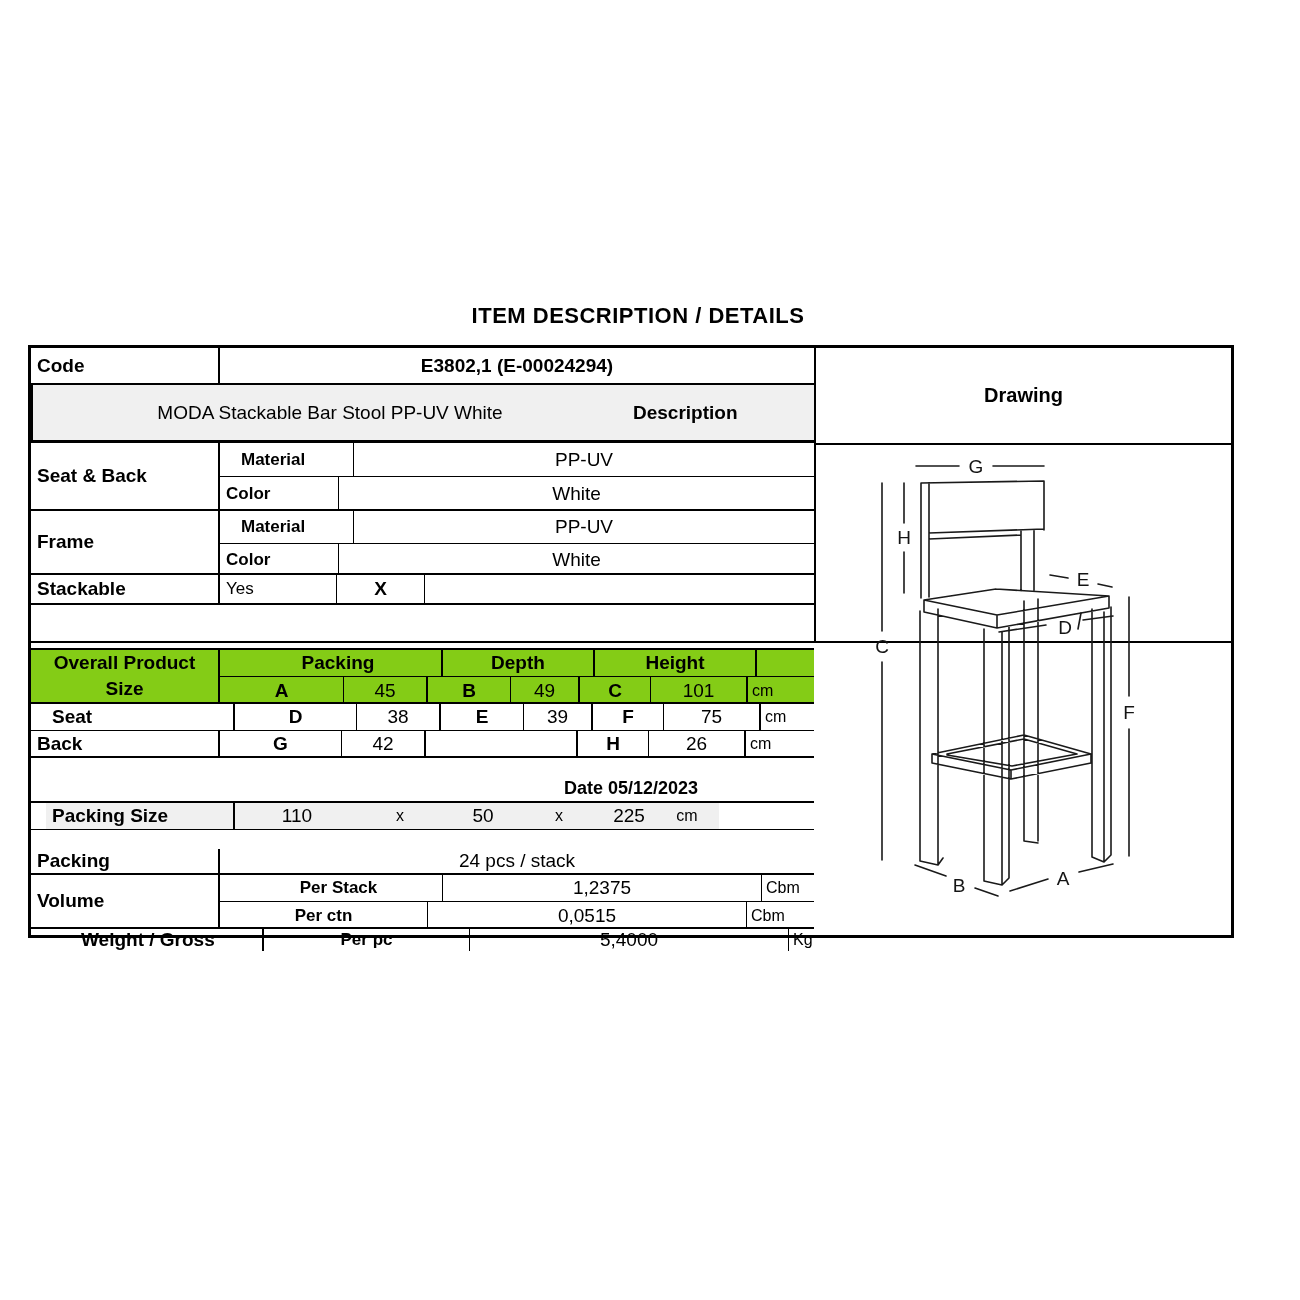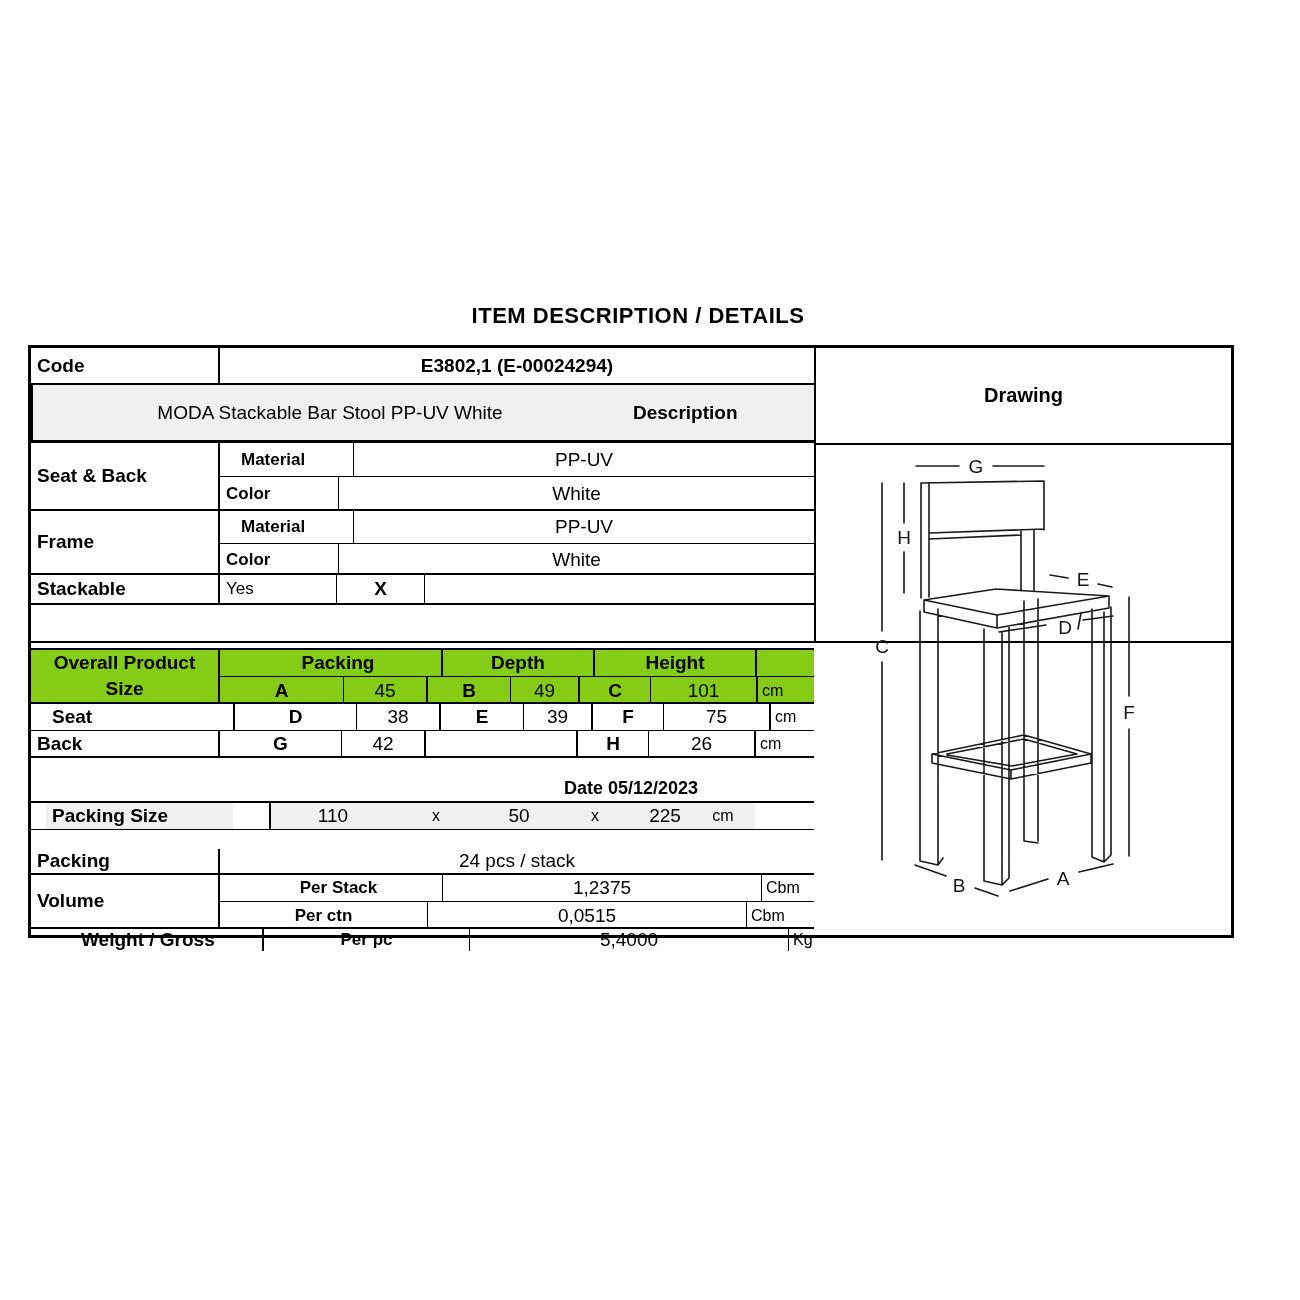--- a/index.html
+++ b/index.html
@@ -24,21 +24,21 @@
   .unit{font-size:16px;padding-left:4px;}
   .boldcell{font-weight:bold;font-size:19px;}
   .shade{background:#f0f0f0;}
   .hl{background:#84cc16;}
   .sec-label{width:187px;box-sizing:border-box;display:flex;align-items:center;padding-left:6px;
              font-weight:bold;font-size:19px;}
   .sec-body{flex:1;display:flex;flex-direction:column;border-left:2px solid #000;min-width:0;}
   .sec-row{display:flex;box-sizing:border-box;flex-shrink:0;}
   .fill{flex:1;}
   .w187{width:187px;} .w118{width:118px;} .w88{width:88px;}
-  .w123{width:123px;} .w83{width:83px;} .w84{width:84px;} .w68{width:68px;} .w72{width:72px;} .w90{width:106px;}
+  .w123{width:123px;} .w83{width:83px;} .w84{width:84px;} .w68{width:68px;} .w72{width:72px;} .w90{width:96px;}
   .w206{width:206px;} .w152{width:152px;} .w162{width:162px;}
   .w207{width:207px;} .w319{width:319px;}
   .h38{height:37px;} .h58{height:58px;} .h34{height:34px;} .h33{height:33px;} .h31{height:31px;}
   .h30{height:30px;} .h26{height:26px;margin-top:19px;} .h27{height:27px;} .h54{height:54px;} .h68{height:68px;}
   .h64{height:64px;}
   .size-label{flex-direction:column;justify-content:center;align-items:center;padding-left:0;
               font-weight:bold;font-size:19px;line-height:26px;}
   .pks-merged{position:relative;}
   .pks-merged span{position:absolute;top:50%;transform:translate(-50%,-50%);font-size:19px;}
   .pks-merged .xsep{font-size:16px;}
@@ -152,21 +152,21 @@
           <div class="c w152 bl2"></div>
           <div class="c w72 bl2 ctr boldcell">H</div>
           <div class="c w90 bl1 ctr num">26</div>
           <div class="c fill bl2 unit">cm</div>
         </div>
 
         <div class="row h26 bb2"></div>
 
         <div class="row h27 bb1">
           <div class="c w187 lbl shade">Packing Size</div>
-          <div class="c bl2 shade pks-merged" style="width:486px;margin-left:36px;">
+          <div class="c bl2 shade pks-merged" style="width:486px;">
             <span style="left:62px;">110</span>
             <span style="left:165px;" class="xsep">x</span>
             <span style="left:248px;">50</span>
             <span style="left:324px;" class="xsep">x</span>
             <span style="left:394px;">225</span>
             <span style="left:452px;" class="pks-unit">cm</span>
           </div>
           <div class="c fill"></div>
         </div>
 

